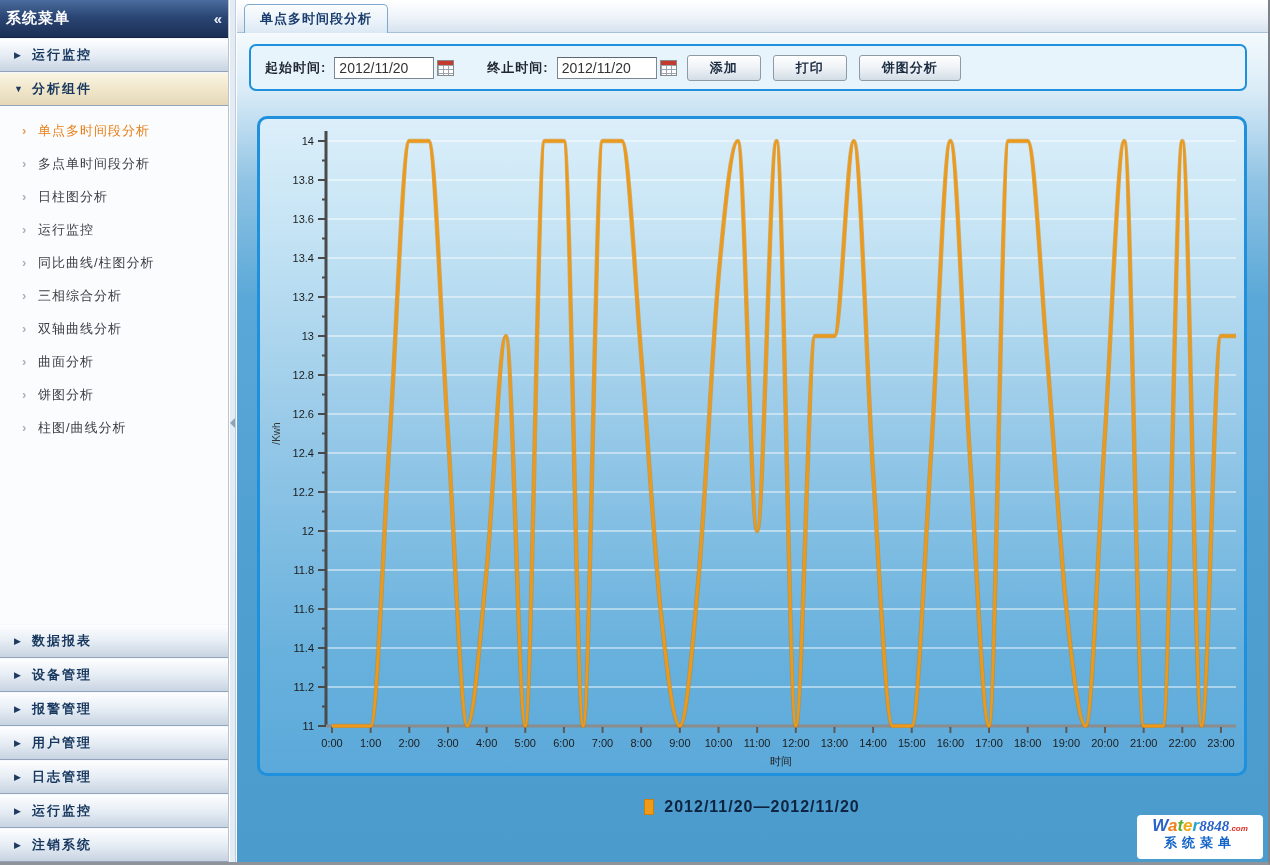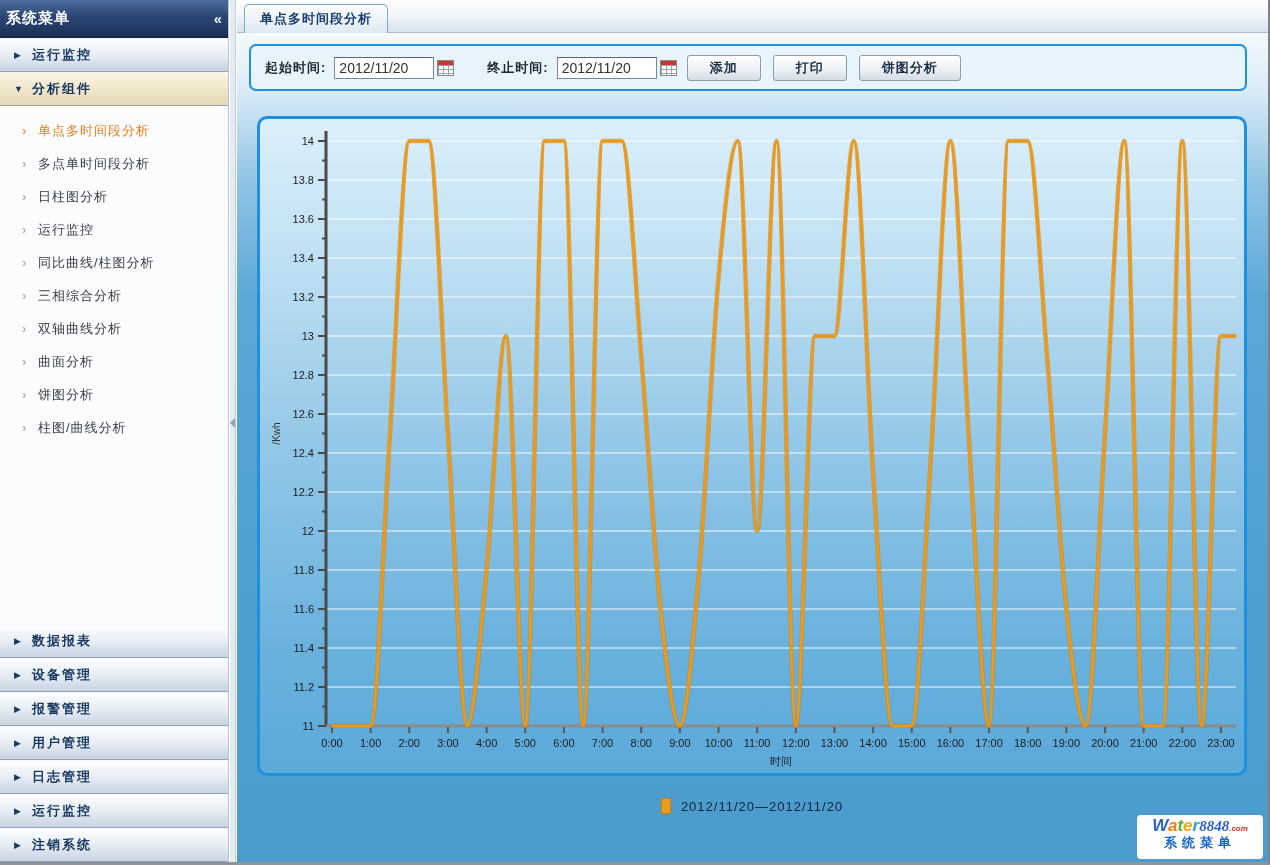--- a/index.html
+++ b/index.html
@@ -64,21 +64,21 @@
 
   
   #chart-panel{position:absolute;left:20px;top:83px;width:990px;height:660px;border-radius:10px;
                border:3px solid #1e90dc;
                background:linear-gradient(180deg,#dceffa 0%,#c4e3f4 18%,#93c7e7 50%,#68b1dd 82%,#5ba9da 100%);}
   #chart-svg{position:absolute;left:0;top:0;}
 
   
   #legend{position:absolute;left:20px;top:765px;width:990px;display:flex;align-items:center;justify-content:center;gap:10px;}
   #legend .swatch{width:10px;height:16px;background:#f09a1a;border:1px solid #c87f0e;}
-  #legend .legend-text{font-size:13px;font-weight:normal;color:#0f2440;letter-spacing:1px;}
+  #legend .legend-text{font-size:16px;font-weight:bold;color:#0f2440;letter-spacing:1px;}
 
   
   #logo{position:absolute;right:5px;bottom:3px;width:126px;height:44px;background:#fff;border-radius:4px;
         padding:1px 5px 8px 5px;text-align:center;line-height:1.15;}
   .logo-l1{font-style:italic;font-weight:bold;font-size:17px;white-space:nowrap;}
   .logo-l1 .c0{color:#2a63c8;} .logo-l1 .c1{color:#f07e1a;} .logo-l1 .c2{color:#55b02f;}
   .logo-l1 .c3{color:#f0a816;} .logo-l1 .c4{color:#2aa7ce;}
   .logo-8848{font-family:"Liberation Serif","DejaVu Serif",serif;font-style:italic;font-weight:bold;font-size:15px;color:#2a63c8;}
   .logo-com{font-size:8px;color:#d93025;font-weight:bold;}
   .logo-l2{font-size:13px;font-weight:bold;color:#1565c8;letter-spacing:5px;white-space:nowrap;}

